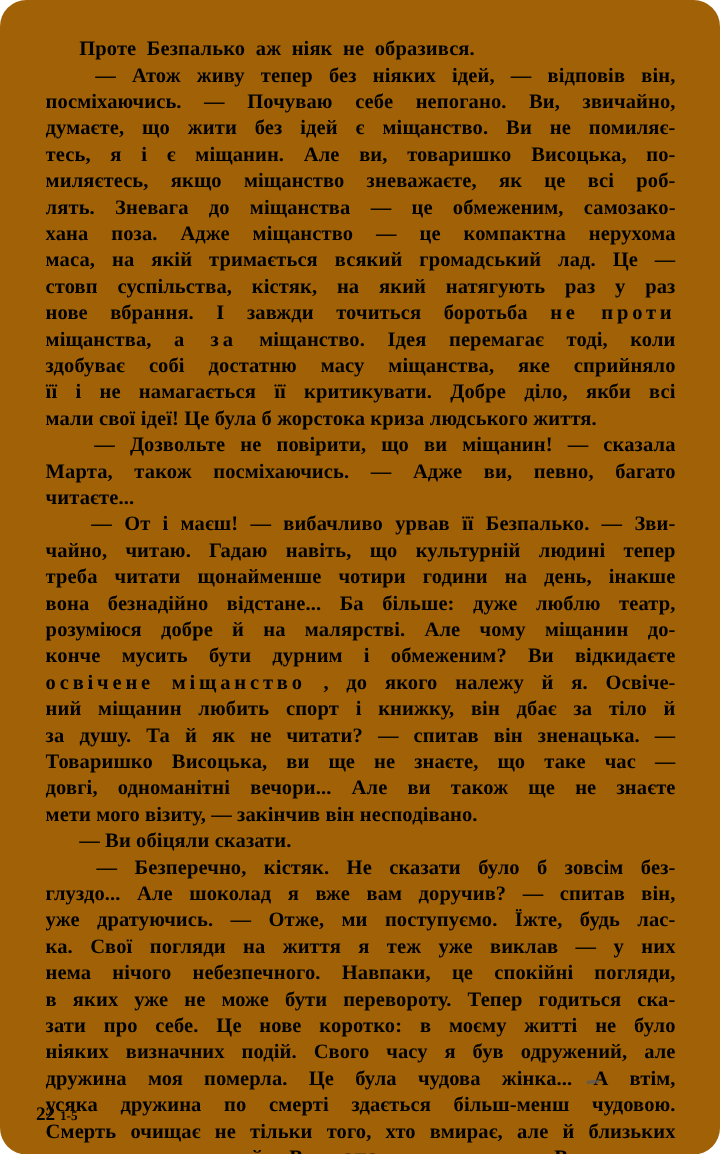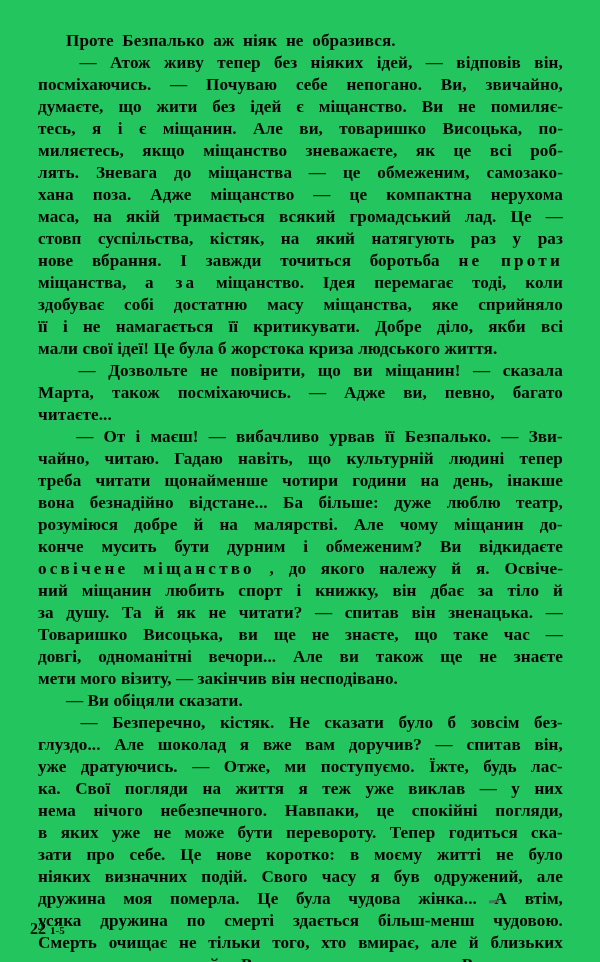--- a/index.html
+++ b/index.html
@@ -12,21 +12,22 @@
     height: 962px;
     overflow: hidden;
     font-family: "Liberation Serif", "DejaVu Serif", serif;
     color: #000000;
   }
 
   .page {
     position: relative;
     width: 600px;
     height: 962px;
-    background: #22c55e;
+    background: #a16207;
+    border-radius: 22px;
   }
 
   .text-block {
     position: absolute;
     left: 38px;
     top: 30px;
     width: 525px;
   }
 
   

